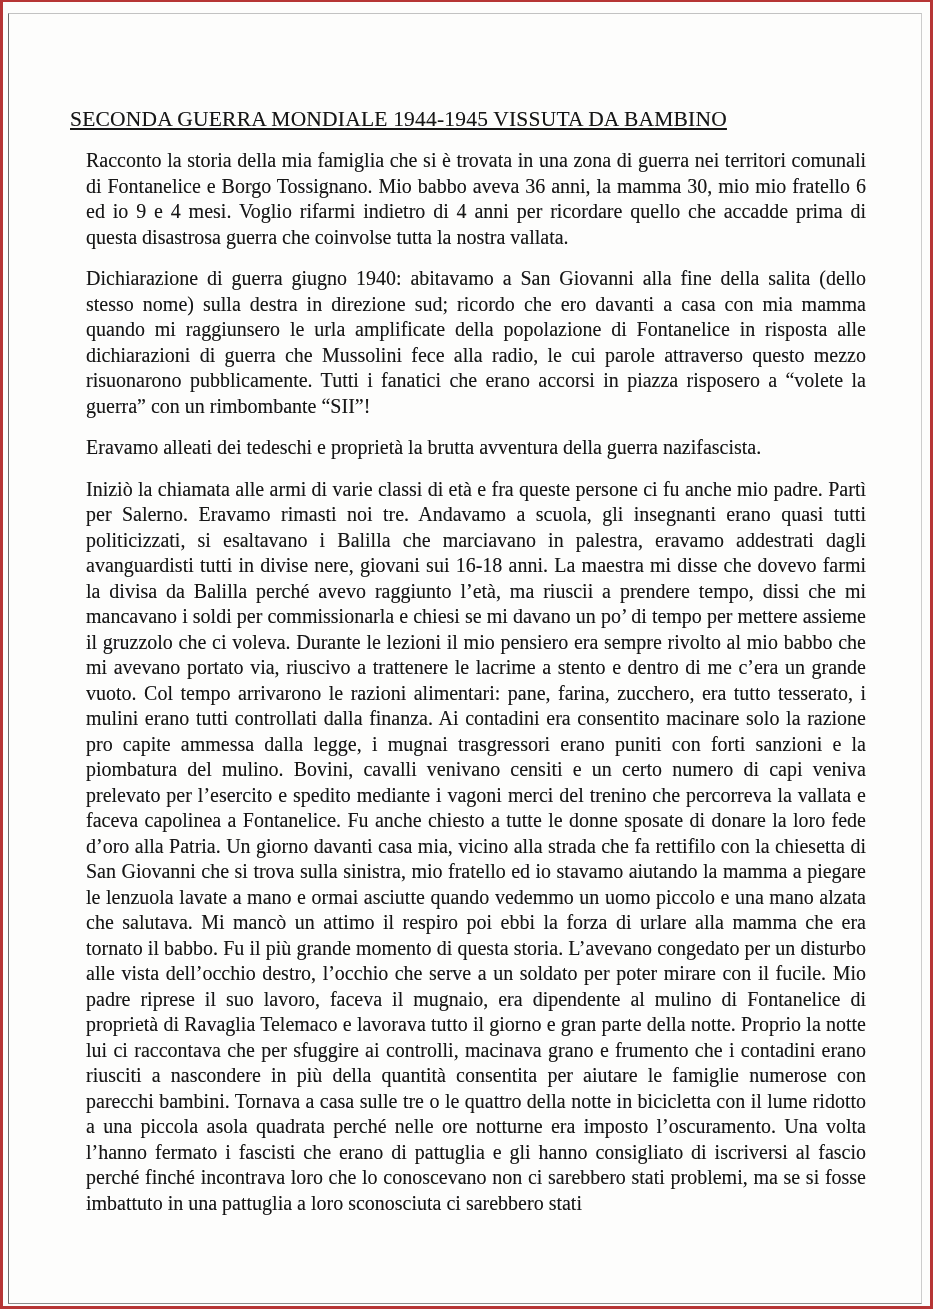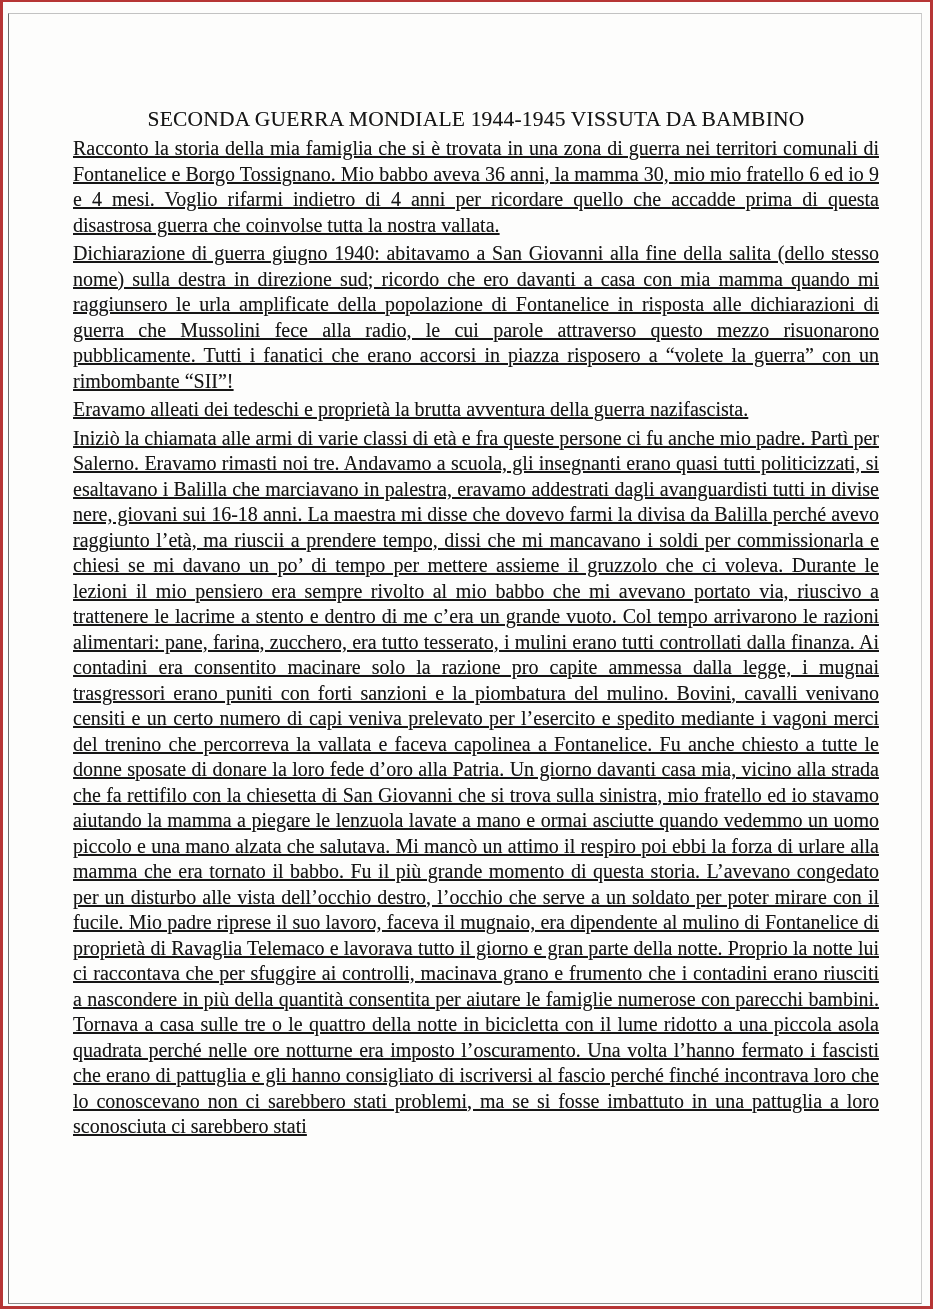--- a/index.html
+++ b/index.html
@@ -40,28 +40,27 @@
     font-size: 20px;
     line-height: 25.5px;
     text-align: justify;
     text-shadow: 0 0 0.4px rgba(0,0,0,0.35);
   }
   .doc-title {
     font-family: "Liberation Serif", "DejaVu Serif", serif;
     font-size: 21.5px;
     font-weight: normal;
     line-height: 26px;
-    text-align: center;
     letter-spacing: 0.2px;
-    margin: 0 0 4px 0;
+    margin: 0 0 16px 0;
+    text-decoration: underline;
   }
   .content p {
-    margin: 3px;
+    margin: 16px;
     padding: 0;
-    text-decoration: underline;
   }
 </style>
 </head>
 <body>
 
 <div class="page">
   <div class="scan-edge"></div>
   <div class="content">
     <h1 class="doc-title">SECONDA GUERRA MONDIALE 1944-1945 VISSUTA DA BAMBINO</h1>
     <p>Racconto la storia della mia famiglia che si è trovata in una zona di guerra nei territori comunali di Fontanelice e Borgo Tossignano. Mio babbo aveva 36 anni, la mamma 30, mio mio fratello 6 ed io 9 e 4 mesi. Voglio rifarmi indietro di 4 anni per ricordare quello che accadde prima di questa disastrosa guerra che coinvolse tutta la nostra vallata.</p>

